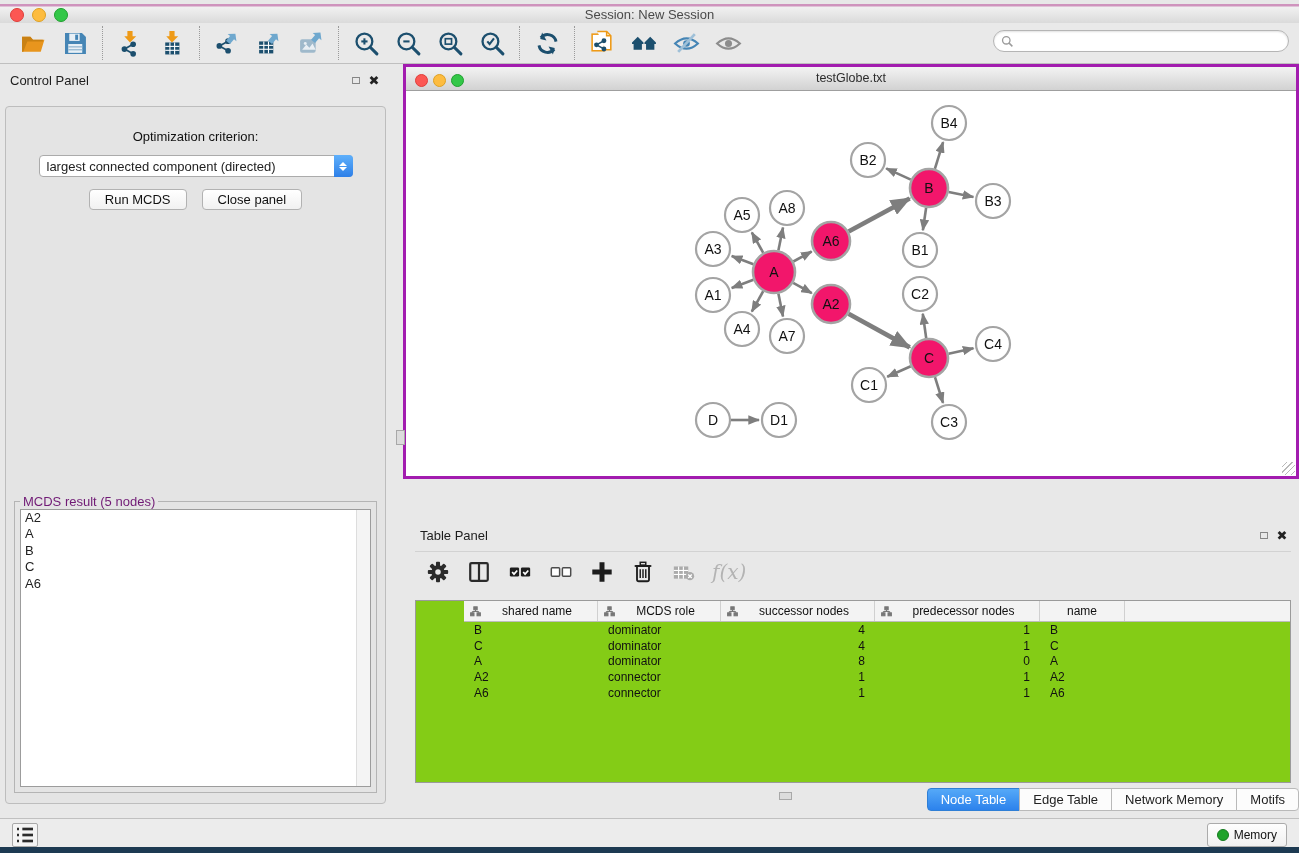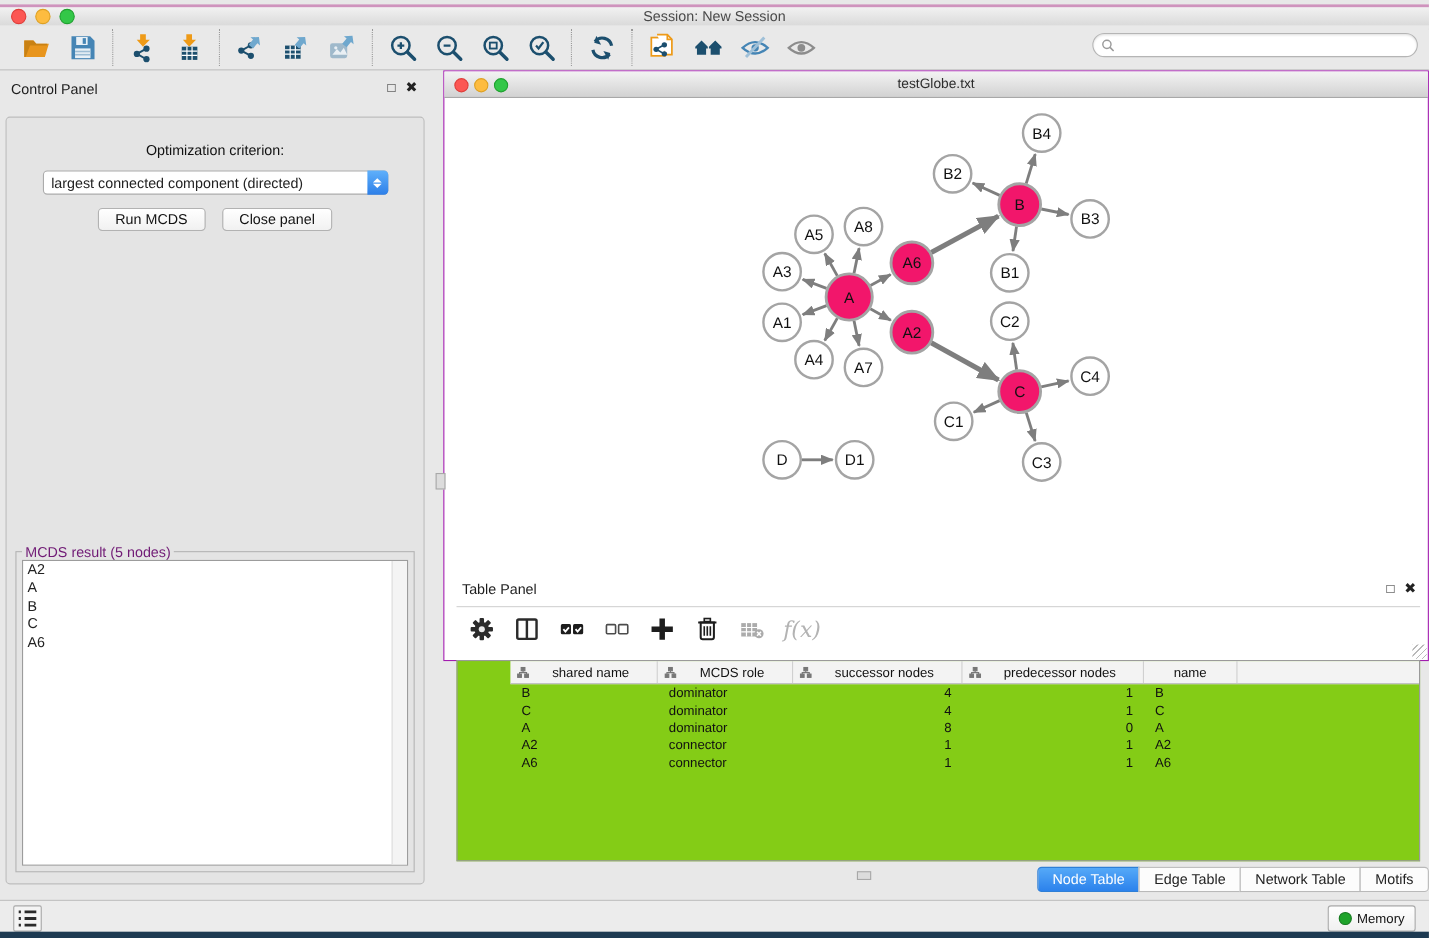--- a/index.html
+++ b/index.html
@@ -57,21 +57,21 @@
   .cp-buttons{display:flex;justify-content:center;gap:15px;margin-top:12px;}
   .cp-btn{height:21px;line-height:19px;padding:0 15px;background:linear-gradient(#ffffff,#f1f1f1);
     border:1px solid #b2b2b2;border-radius:4px;font-size:13px;color:#111;cursor:default;}
   .group-box{position:absolute;left:8px;right:8px;top:394px;bottom:10px;border:1px solid #b4b4b4;}
   .group-box .legend{position:absolute;top:-8px;left:5px;background:#e4e4e4;padding:0 3px;font-size:13px;color:#701a75;}
   .result-list{position:absolute;left:5px;right:5px;top:7px;bottom:5px;background:#fff;border:1px solid #9c9c9c;
     font-size:13px;overflow:hidden;}
   .result-scroll{position:absolute;top:0;bottom:0;right:0;width:13px;background:#f4f4f4;border-left:1px solid #ddd;}
   .result-item{line-height:16.4px;padding-left:4px;}
   
-  .net-win{left:403px;top:64px;width:896px;height:537px;background:#fff;border:1px solid #a21caf;box-sizing:border-box;}
+  .net-win{left:403px;top:64px;width:896px;height:415px;background:#fff;border:3px solid #a21caf;box-sizing:border-box;}
   .net-titlebar{position:absolute;left:0;top:0;right:0;height:23px;
     background:linear-gradient(#f3f3f3,#d2d2d2);border-bottom:1px solid #9f9f9f;}
   .net-titlebar .traffic{left:9px;top:6px;}
   .net-titlebar .tl-dot{width:11px;height:11px;margin-right:5px;}
   .net-title{left:0;right:0;top:4px;text-align:center;font-size:12.5px;color:#2c2c2c;}
   .net-canvas{position:absolute;left:0;top:24px;right:0;bottom:0;}
   .resize-grip{position:absolute;right:1px;bottom:1px;width:13px;height:13px;
     background:repeating-linear-gradient(135deg,transparent 0,transparent 3px,#b9b9b9 3px,#b9b9b9 4px);}
   .split-handle{left:396px;top:430px;width:7px;height:13px;background:#dcdcdc;border:1px solid #a8a8a8;}
   .split-handle2{left:779px;top:792px;width:11px;height:6px;background:#dcdcdc;border:1px solid #a8a8a8;}
@@ -608,21 +608,21 @@
           <div class="t-cell l" style="width: 123px;">connector</div>
           <div class="t-cell r" style="width: 154px;">1</div>
           <div class="t-cell r" style="width: 165px;">1</div>
           <div class="t-cell l" style="width: 85px;">A6</div>
         </div>
       </div>
   </div>
   <div class="tp-tabs" id="tp-tabs">
       <div class="seg active">Node Table</div>
       <div class="seg">Edge Table</div>
-      <div class="seg">Network Table</div>
+      <div class="seg">Network Memory</div>
       <div class="seg">Motifs</div>
     </div>
 </div>
 
 <div class="abs statusbar">
   <div class="list-btn">
     <svg viewBox="0 0 18 18">
       <g stroke="#2b2b2b" stroke-width="2">
           <line x1="3" y1="4.5" x2="4.5" y2="4.5"></line>
           <line x1="7" y1="4.5" x2="15" y2="4.5"></line>

